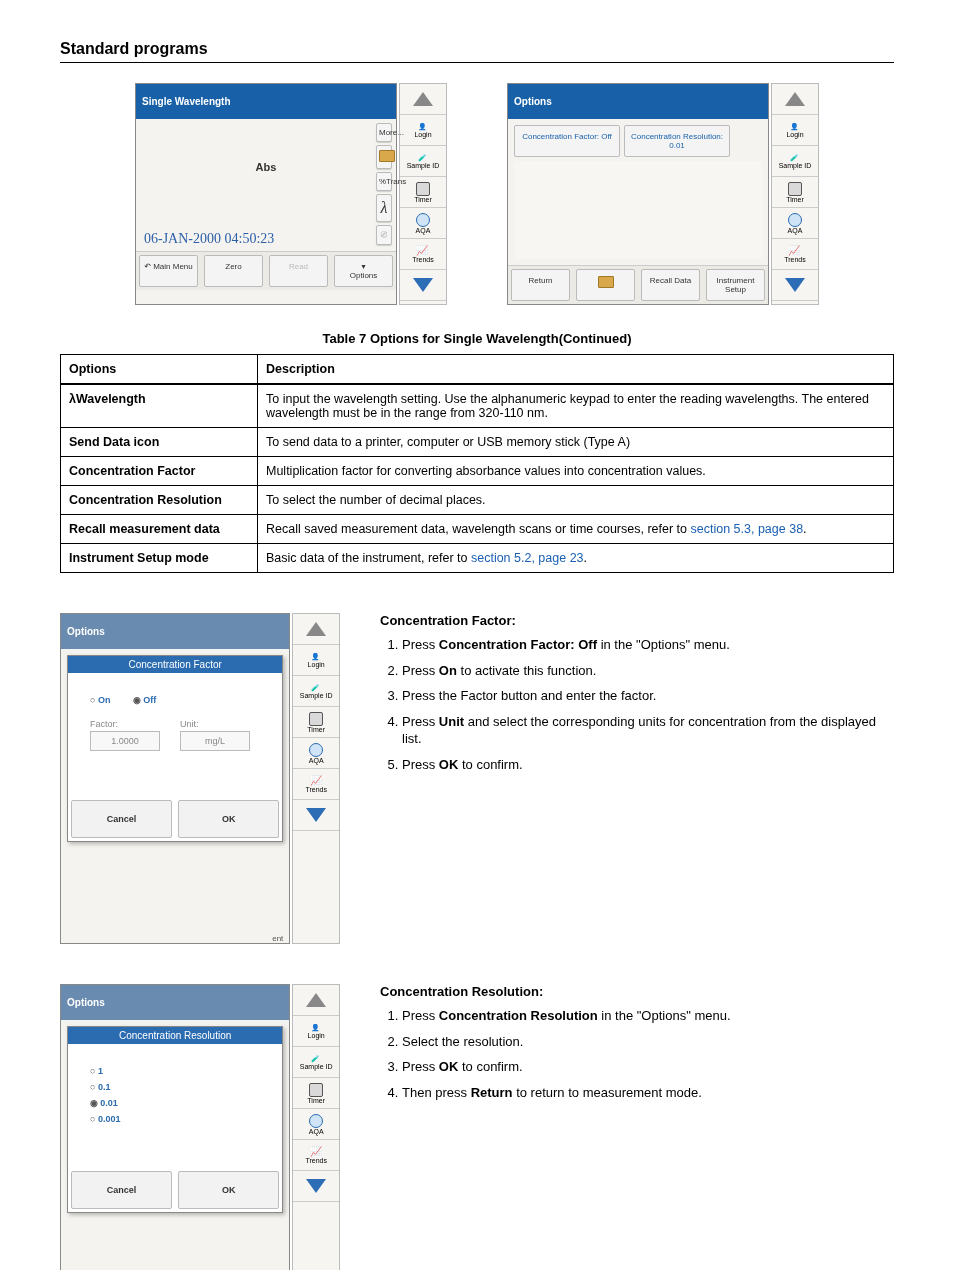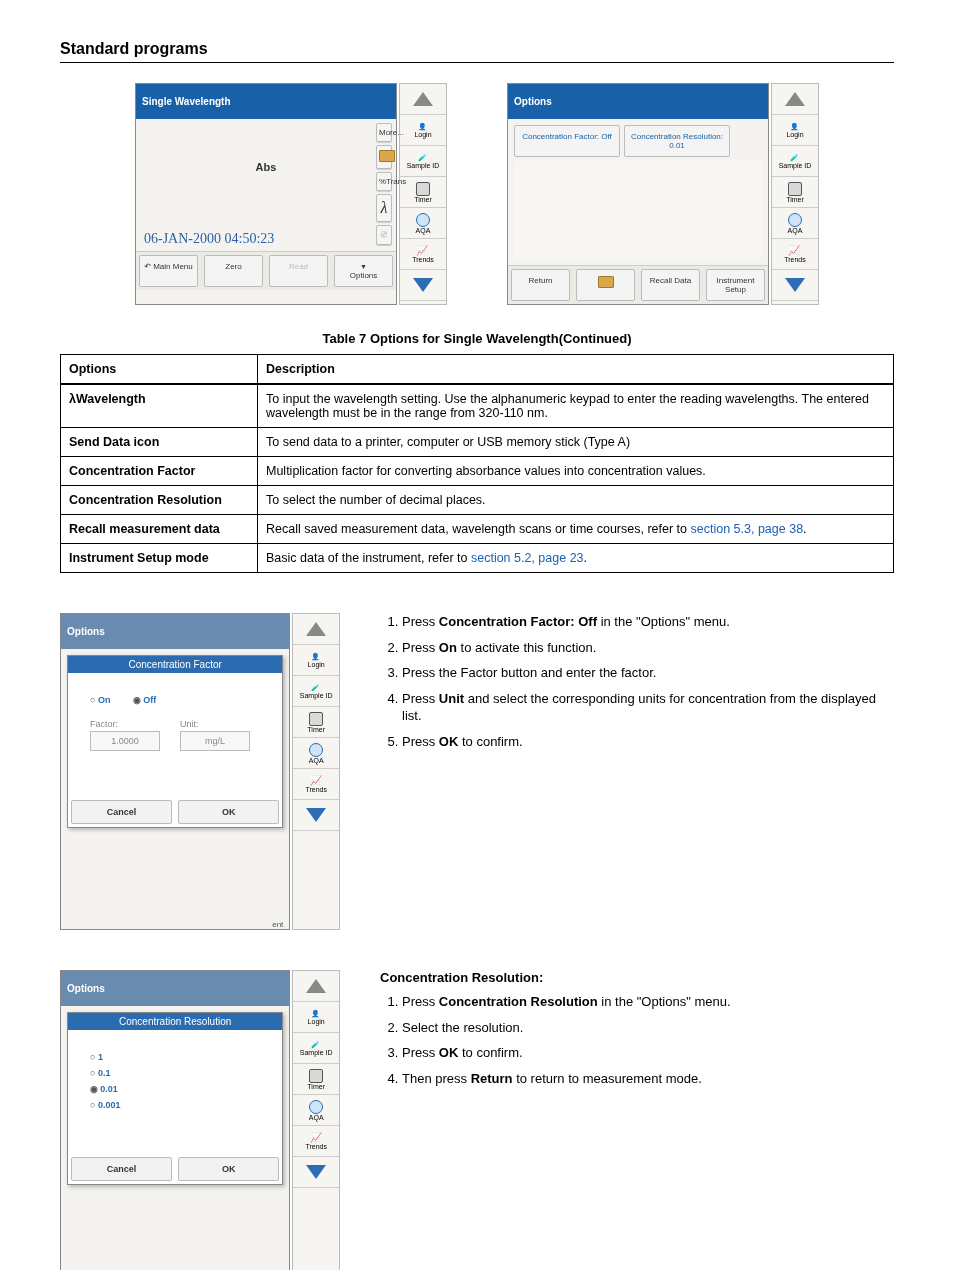--- a/index.html
+++ b/index.html
@@ -184,21 +184,21 @@
     min-height: 80px;
   }
   .dialog .dlg-btns {
     display: flex;
   }
   .dialog .dlg-btn {
     flex: 1;
     border: 1px solid #bbb;
     background: #f2f2f2;
     text-align: center;
-    padding: 6px;
+    padding: 13px;
     margin: 3px;
     border-radius: 2px;
     font-weight: bold;
   }
   .radio { display: inline-block; margin-right: 20px; color: #2b6bb0; font-weight: bold; }
   .radio::before { content: "○ "; color: #555; }
   .radio.sel::before { content: "◉ "; }
   .field-box {
     display: inline-block;
     width: 60px;
@@ -414,20 +414,21 @@
             <span class="trends-icon">📈</span>
             <span>Trends</span>
           </div>
         <div class="icon-cell">
             <div class="tri-down"></div>
           </div>
       </div>
     </div>
   </div>
   <div class="text-col">
+    <h4>Concentration Factor:</h4>
     <ol id="instr1-list">
         <li>Press <b>Concentration Factor: Off</b> in the "Options" menu.</li>
         <li>Press <b>On</b>  to activate this function.</li>
         <li>Press the Factor button and enter the factor.</li>
         <li>Press <b>Unit</b> and select the corresponding units for concentration from the displayed list.</li>
         <li>Press <b>OK</b> to confirm.</li>
       </ol>
   </div>
 </div>
 

